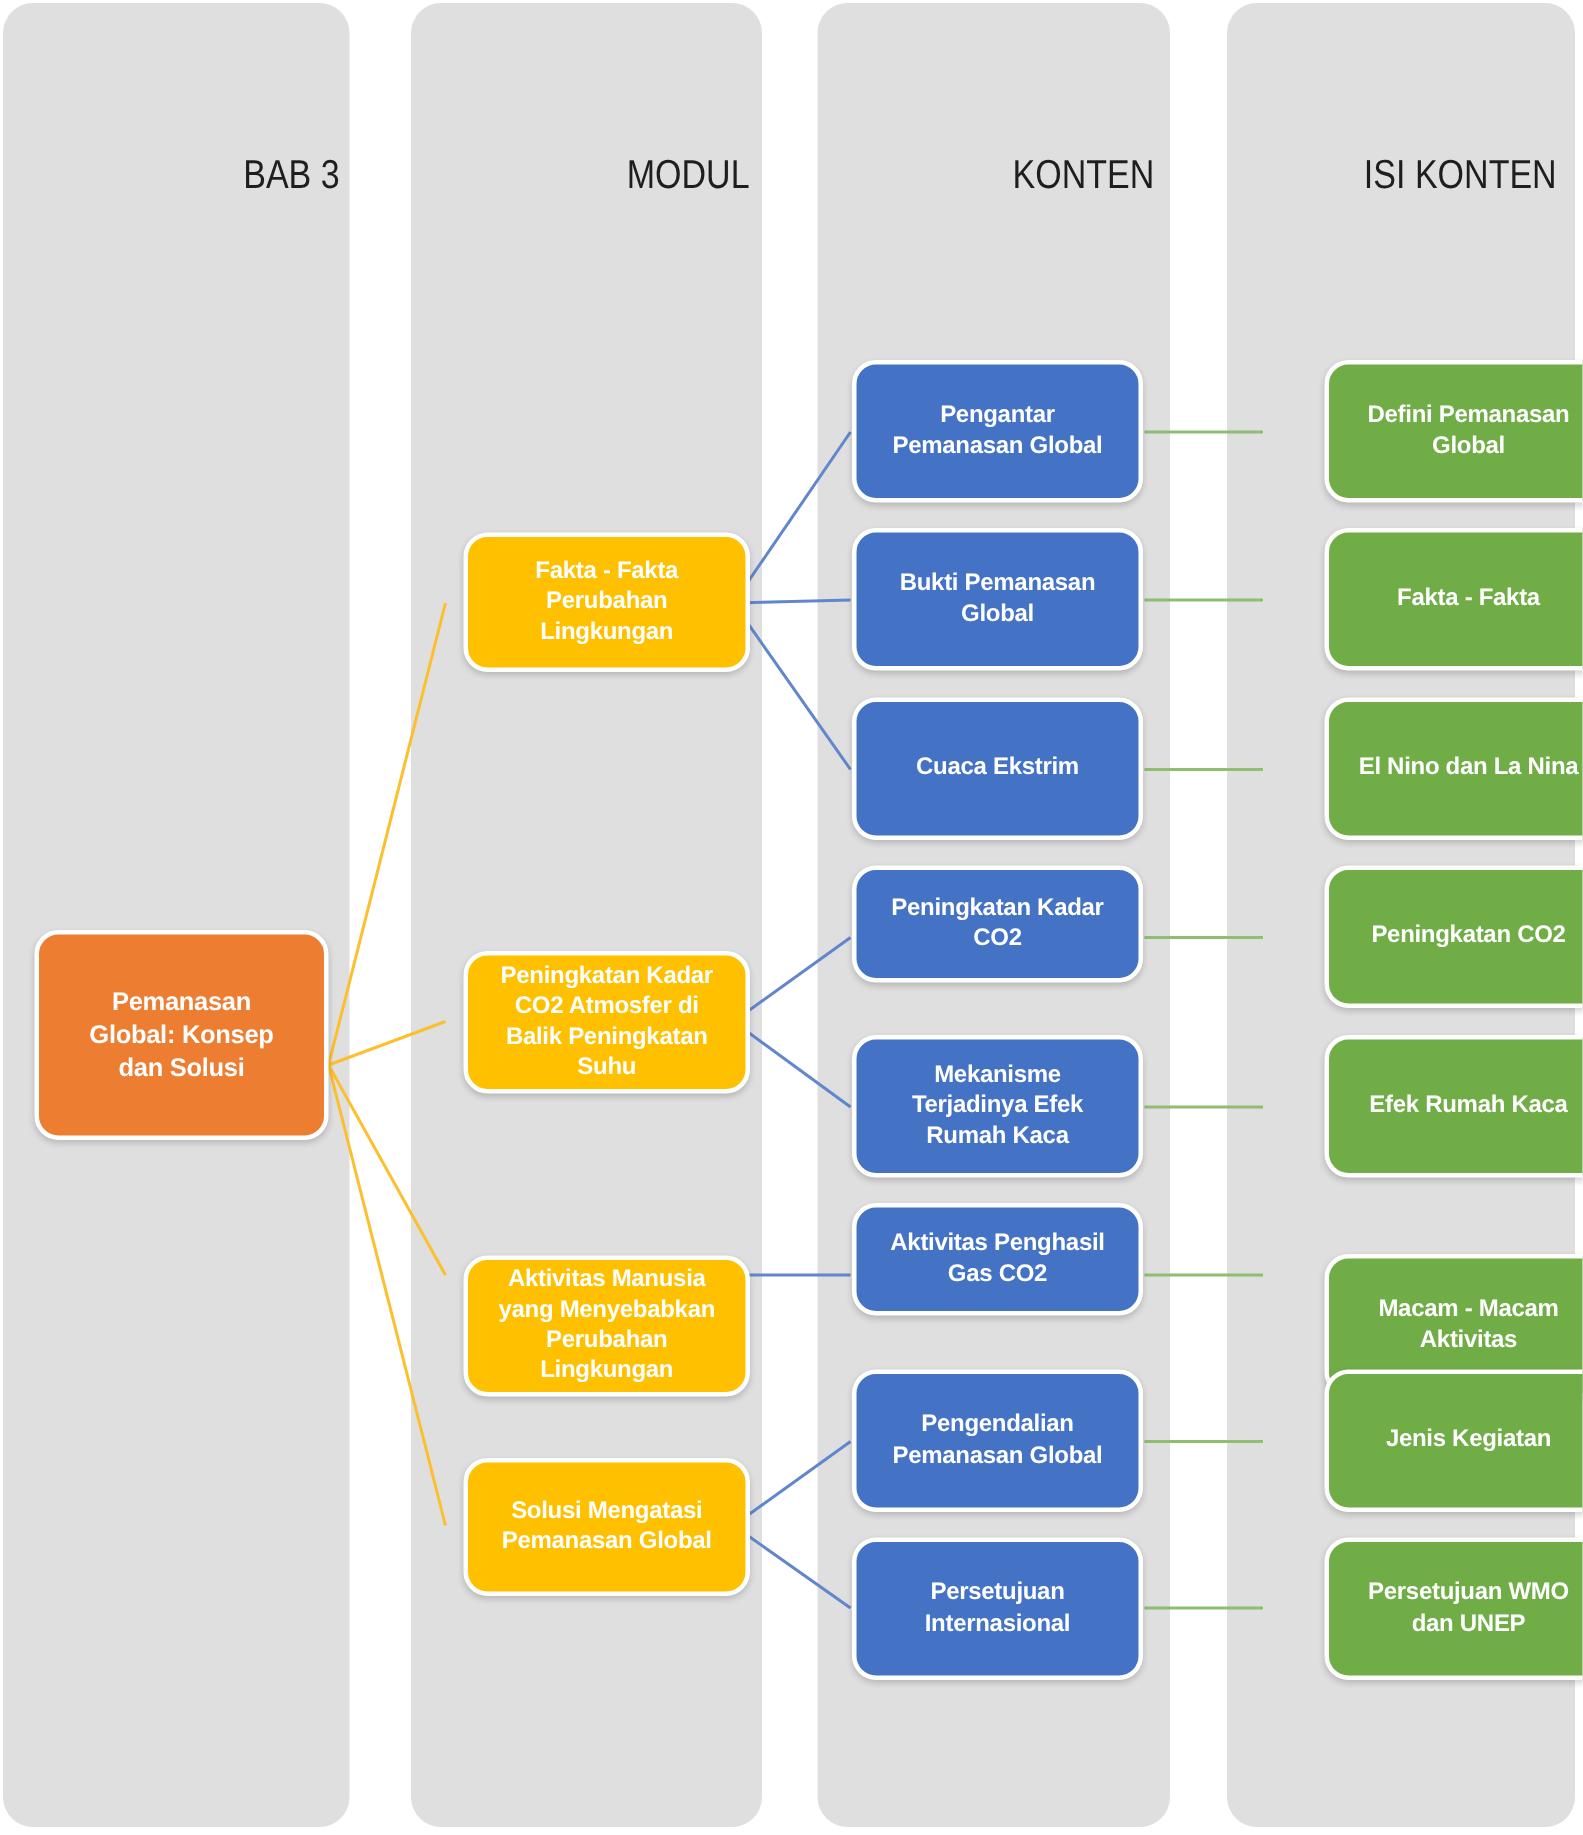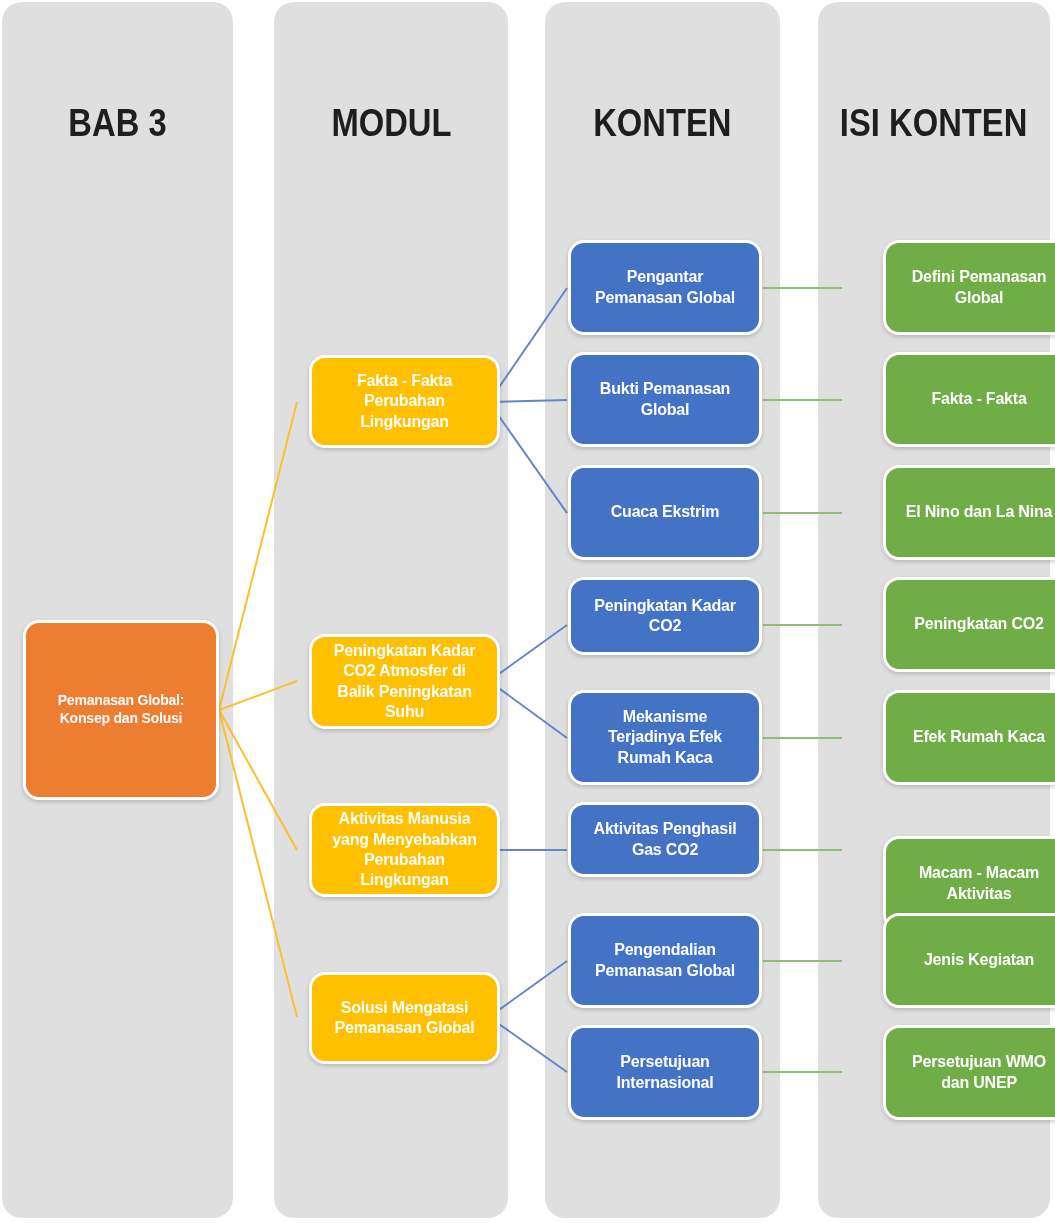--- a/index.html
+++ b/index.html
@@ -17,38 +17,38 @@
   html,body{width:1055px;height:1223px;background:#ffffff;overflow:hidden;
     font-family:"Liberation Sans", sans-serif;}
   .stage{position:relative;width:1055px;height:1223px;}
 
   .col{position:absolute;top:2px;height:1216px;background:var(--col-bg);border-radius:20px;}
   .col-1{left:2px;width:231px;}
   .col-2{left:274px;width:234px;}
   .col-3{left:545px;width:235px;}
   .col-4{left:818px;width:232px;}
 
-  .col-header{position:absolute;top:101px;text-align:center;font-weight:bold;
-    font-size:39px;color:var(--header-text);letter-spacing:0px;}
+  .col-header{position:absolute;top:101px;text-align:right;font-weight:normal;
+    font-size:27px;color:var(--header-text);letter-spacing:0px;}
   .col-header span{display:inline-block;transform:scaleX(0.84);white-space:nowrap;}
   .h1{left:2px;width:231px;}
   .h2{left:274px;width:234px;}
   .h3{left:545px;width:234px;}
   .h4{left:818px;width:232px;}
 
   svg.edges{position:absolute;left:0;top:0;width:1055px;height:1223px;}
   .edge-yellow{stroke:var(--edge-yellow);stroke-width:2;}
   .edge-blue{stroke:var(--edge-blue);stroke-width:2;}
   .edge-green{stroke:var(--edge-green);stroke-width:2;}
 
   .node{position:absolute;display:flex;align-items:center;justify-content:center;
     border:3px solid #ffffff;border-radius:16px;color:#ffffff;font-weight:bold;
     font-size:16px;line-height:1.28;text-align:center;padding:4px 18px;
     letter-spacing:-0.2px;box-shadow:0 2px 4px rgba(0,0,0,0.18);}
-  .node-root{left:23px;top:620px;width:196px;height:180px;background:var(--orange);font-size:14px;}
+  .node-root{left:23px;top:620px;width:196px;height:140px;background:var(--orange);font-size:17px;}
   .node-mod{left:297px;width:191px;background:var(--yellow);margin-left:12px;}
   .node-kon{left:568px;width:194px;background:var(--blue);}
   .node-isi{left:843px;width:192px;background:var(--green);margin-left:40px;}
 </style>
 </head>
 <body>
 
 <div class="stage">
 
   <div class="col col-1"></div>
@@ -84,21 +84,21 @@
     <line class="edge-green" x1="763" y1="738" x2="842" y2="738"></line>
     <line class="edge-green" x1="763" y1="850" x2="842" y2="850"></line>
     <line class="edge-green" x1="763" y1="961" x2="842" y2="961"></line>
     <line class="edge-green" x1="763" y1="1072" x2="842" y2="1072"></line>
   </svg>
 
   <div class="node node-root">Pemanasan Global: Konsep dan Solusi</div>
 
   <div class="node node-mod" style="top:355px;height:93px;">Fakta - Fakta Perubahan Lingkungan</div>
   <div class="node node-mod" style="top:634px;height:95px;">Peningkatan Kadar CO2 Atmosfer di Balik Peningkatan Suhu</div>
-  <div class="node node-mod" style="top:803px;height:94px;">Aktivitas Manusia yang Menyebabkan Perubahan Lingkungan</div>
+  <div class="node node-mod" style="top:837px;height:94px;">Aktivitas Manusia yang Menyebabkan Perubahan Lingkungan</div>
   <div class="node node-mod" style="top:972px;height:92px;">Solusi Mengatasi Pemanasan Global</div>
 
   <div class="node node-kon" style="top:240px;height:95px;">Pengantar Pemanasan Global</div>
   <div class="node node-kon" style="top:352px;height:95px;">Bukti Pemanasan Global</div>
   <div class="node node-kon" style="top:465px;height:95px;">Cuaca Ekstrim</div>
   <div class="node node-kon" style="top:577px;height:78px;">Peningkatan Kadar CO2</div>
   <div class="node node-kon" style="top:690px;height:95px;">Mekanisme Terjadinya Efek Rumah Kaca</div>
   <div class="node node-kon" style="top:802px;height:75px;">Aktivitas Penghasil Gas CO2</div>
   <div class="node node-kon" style="top:913px;height:95px;">Pengendalian Pemanasan Global</div>
   <div class="node node-kon" style="top:1025px;height:95px;">Persetujuan Internasional</div>

